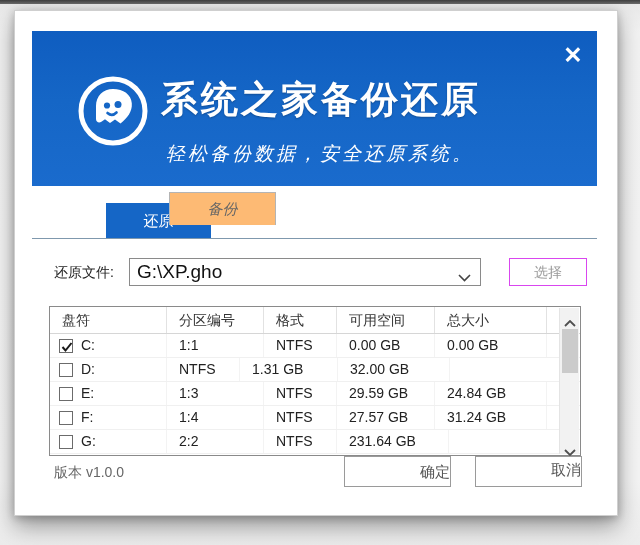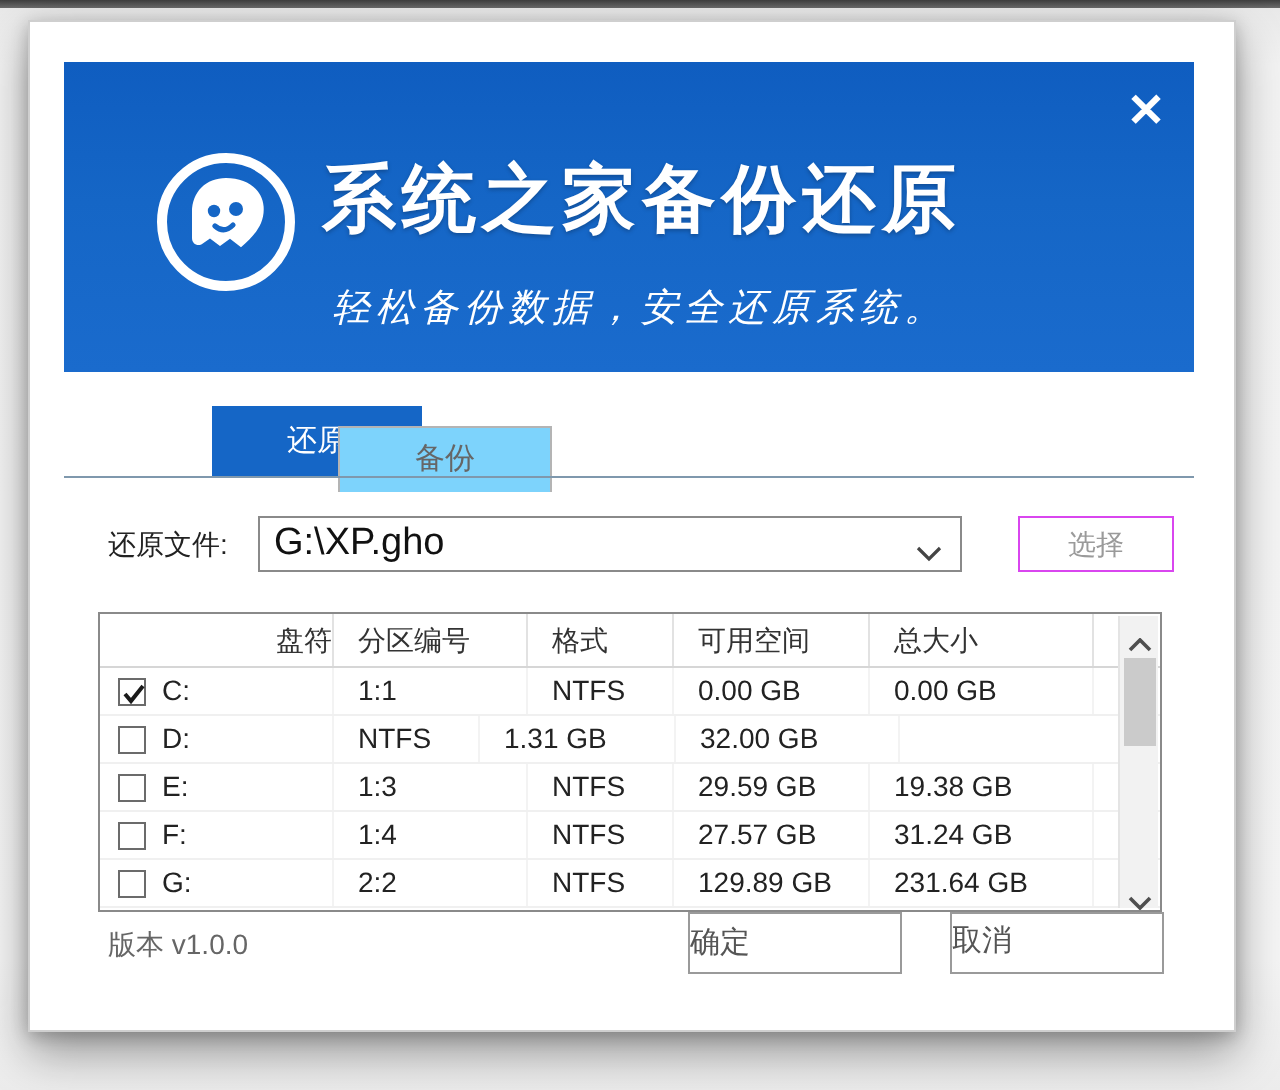--- a/index.html
+++ b/index.html
@@ -25,22 +25,22 @@
   .logo { position:absolute; left:44px; top:43px; width:74px; height:74px; }
   .app-title { position:absolute; left:129px; top:44px; color:#ffffff;
     font-size:37px; font-weight:bold; letter-spacing:3px; white-space:nowrap;
     text-shadow:0 1px 2px rgba(0,0,0,.25); }
   .app-subtitle { position:absolute; left:134px; top:90px; color:#ffffff;
     font-size:19px; font-style:italic; letter-spacing:3px; white-space:nowrap;margin-top:20px; }
   
   .tab { position:absolute; text-align:center; font-size:15px; cursor:pointer; }
   .tab-restore { left:59px; top:192px; width:105px; height:36px; line-height:36px;
     background:#1566c6; color:#ffffff;margin-left:32px; }
-  .tab-backup { left:154px; top:202px; width:107px; height:33px; line-height:31px;
-    background:#7dd3fc; color:#666666; border:1px solid #b4b4b4; border-bottom:none; }
+  .tab-backup { left:154px; top:181px; width:107px; height:33px; line-height:31px;
+    background:#fdba74; color:#666666; border:1px solid #b4b4b4; border-bottom:none;font-style:italic; }
   .tab-line { position:absolute; left:17px; top:227px; width:565px; height:0;
     border-top:1px solid #7f98ad; }
   
   .file-label { position:absolute; left:39px; top:248px; height:27px; line-height:27px;
     font-size:14px; color:#222222; }
   .file-combo { position:absolute; left:114px; top:247px; width:352px; height:28px;
     background:#ffffff; border:1px solid #8a8a8a; cursor:pointer; }
   .file-combo .combo-text { position:absolute; left:7px; top:0; height:26px; line-height:26px;
     font-size:19px; color:#111111; }
   .file-combo .combo-chevron { position:absolute; right:9px; top:9px; }
@@ -49,38 +49,38 @@
     text-align:center; line-height:26px; cursor:pointer; }
   
   .drive-table { position:absolute; left:34px; top:295px; width:532px; height:150px;
     background:#ffffff; border:1px solid #8a8a8a; }
   .thead { display:flex; height:27px; border-bottom:1px solid #d6d6d6; }
   .th { font-size:14px; color:#333333; line-height:26px; padding-left:12px;
     border-right:1px solid #e2e2e2; overflow:hidden; white-space:nowrap; }
   .trow { display:flex; height:24px; border-bottom:1px solid #f0f0f0; cursor:default; }
   .td { font-size:14px; color:#222222; line-height:23px; padding-left:12px;
     border-right:1px solid #f3f3f3; overflow:hidden; white-space:nowrap; }
-  .c1 { width:117px;text-align:right; } .c2 { width:97px; } .c3 { width:73px; }
+  .c1 { width:117px; } .c2 { width:97px; } .c3 { width:73px; }
   .c4 { width:98px; } .c5 { width:112px; } .cfill { flex:1; border-right:none; }
   .drive-cell { display:flex; align-items:center; padding-left:9px; }
   .checkbox { width:14px; height:14px; border:1px solid #6b6b6b; background:#ffffff;
     margin-right:8px; position:relative; flex:0 0 auto; cursor:pointer; }
   .checkbox svg { position:absolute; left:0; top:0; }
   
   .vscroll { position:absolute; right:1px; top:1px; width:20px; height:146px;
     background:#f2f2f2; border-left:1px solid #e4e4e4; }
   .sb-btn { position:absolute; left:0; width:20px; height:17px; text-align:center;
     cursor:pointer; padding-top:5px; }
   .sb-up { top:0; } .sb-down { bottom:0; }
   .sb-thumb { position:absolute; left:2px; top:21px; width:16px; height:44px;
     background:#cbcbcb; cursor:pointer; }
   
   .version { position:absolute; left:39px; top:453px; font-size:14px; color:#666666; }
   .dlg-btn { position:absolute; top:445px; width:107px; height:31px; background:#ffffff;
-    border:1px solid #9a9a9a; color:#555555; font-size:15px; text-align:left;
+    border:1px solid #9a9a9a; color:#555555; font-size:15px; text-align:right;
     line-height:29px; cursor:pointer; font-family:"Liberation Sans", sans-serif; }
   .ok-btn { left:329px; } .cancel-btn { left:460px;font-family:Liberation Mono, monospace; }
 </style>
 </head>
 <body>
 
 <div class="screen-top-edge"></div>
 
 <div class="window">
 
@@ -152,42 +152,41 @@
           <div class="td cfill"></div>
         </div>
         <div class="trow">
           <div class="td c1 drive-cell">
             <div class="checkbox"></div>
             <div class="">E:</div>
           </div>
           <div class="td c2">1:3</div>
           <div class="td c3">NTFS</div>
           <div class="td c4">29.59 GB</div>
-          <div class="td c5">19.38 GB</div>
+          <div class="td c5">24.84 GB</div>
           <div class="td cfill"></div>
         </div>
         <div class="trow">
           <div class="td c1 drive-cell">
             <div class="checkbox"></div>
             <div class="">F:</div>
           </div>
           <div class="td c2">1:4</div>
           <div class="td c3">NTFS</div>
           <div class="td c4">27.57 GB</div>
           <div class="td c5">31.24 GB</div>
           <div class="td cfill"></div>
         </div>
         <div class="trow">
           <div class="td c1 drive-cell">
             <div class="checkbox"></div>
             <div class="">G:</div>
           </div>
           <div class="td c2">2:2</div>
           <div class="td c3">NTFS</div>
-          <div class="td c4">129.89 GB</div>
           <div class="td c5">231.64 GB</div>
           <div class="td cfill"></div>
         </div>
       </div>
 
     <div class="vscroll">
       <div class="sb-btn sb-up">
         <svg width="12" height="7" viewBox="0 0 12 7">
           <polyline points="1,6 6,1 11,6" fill="none" stroke="#4f4f4f" stroke-width="1.8"></polyline>
         </svg>

